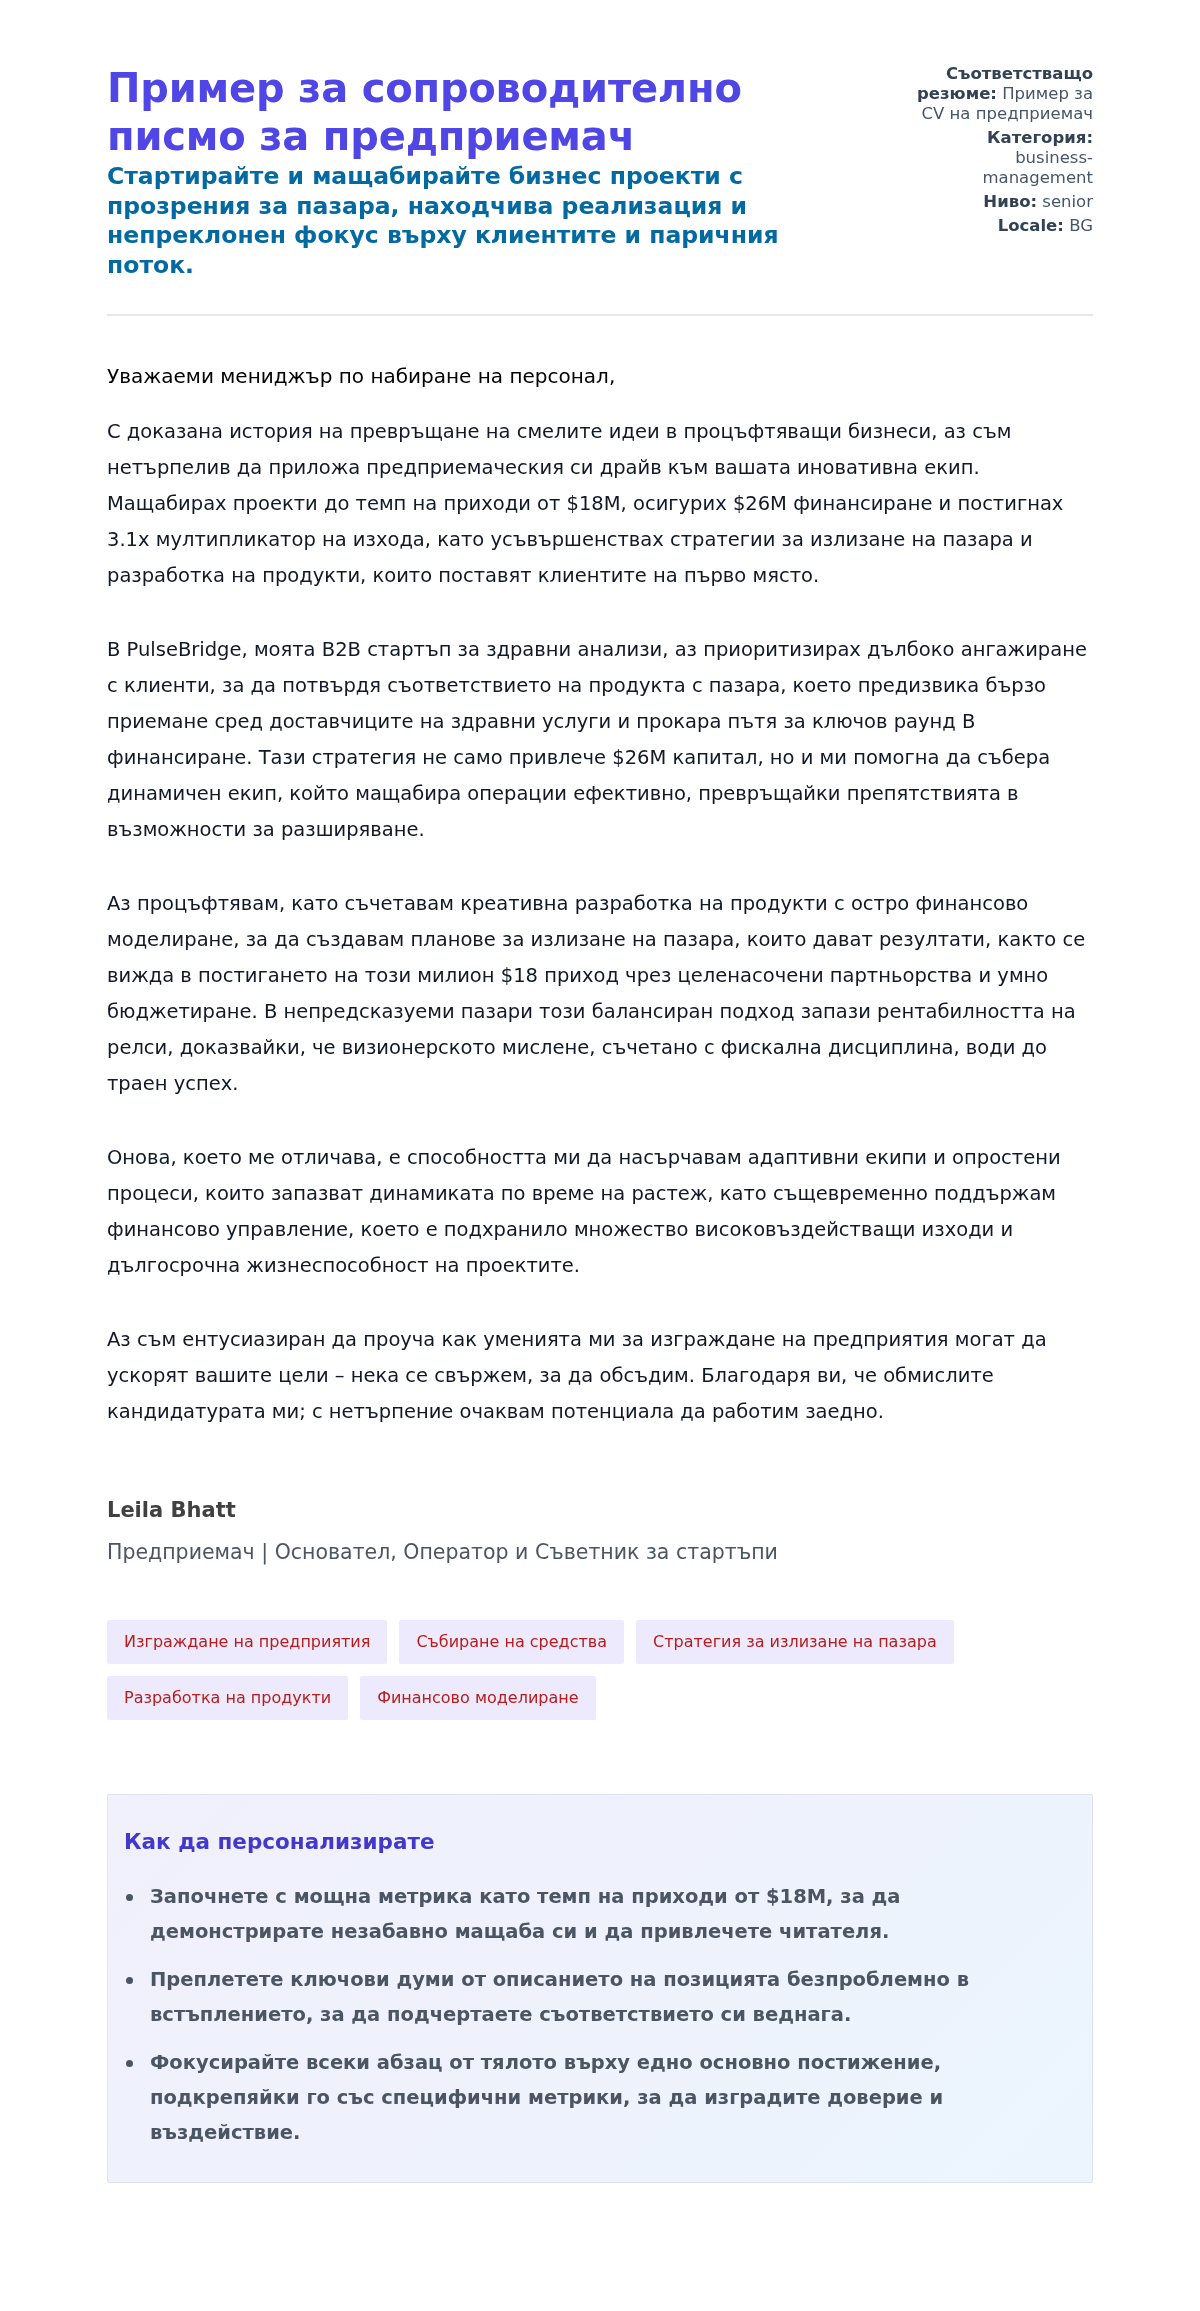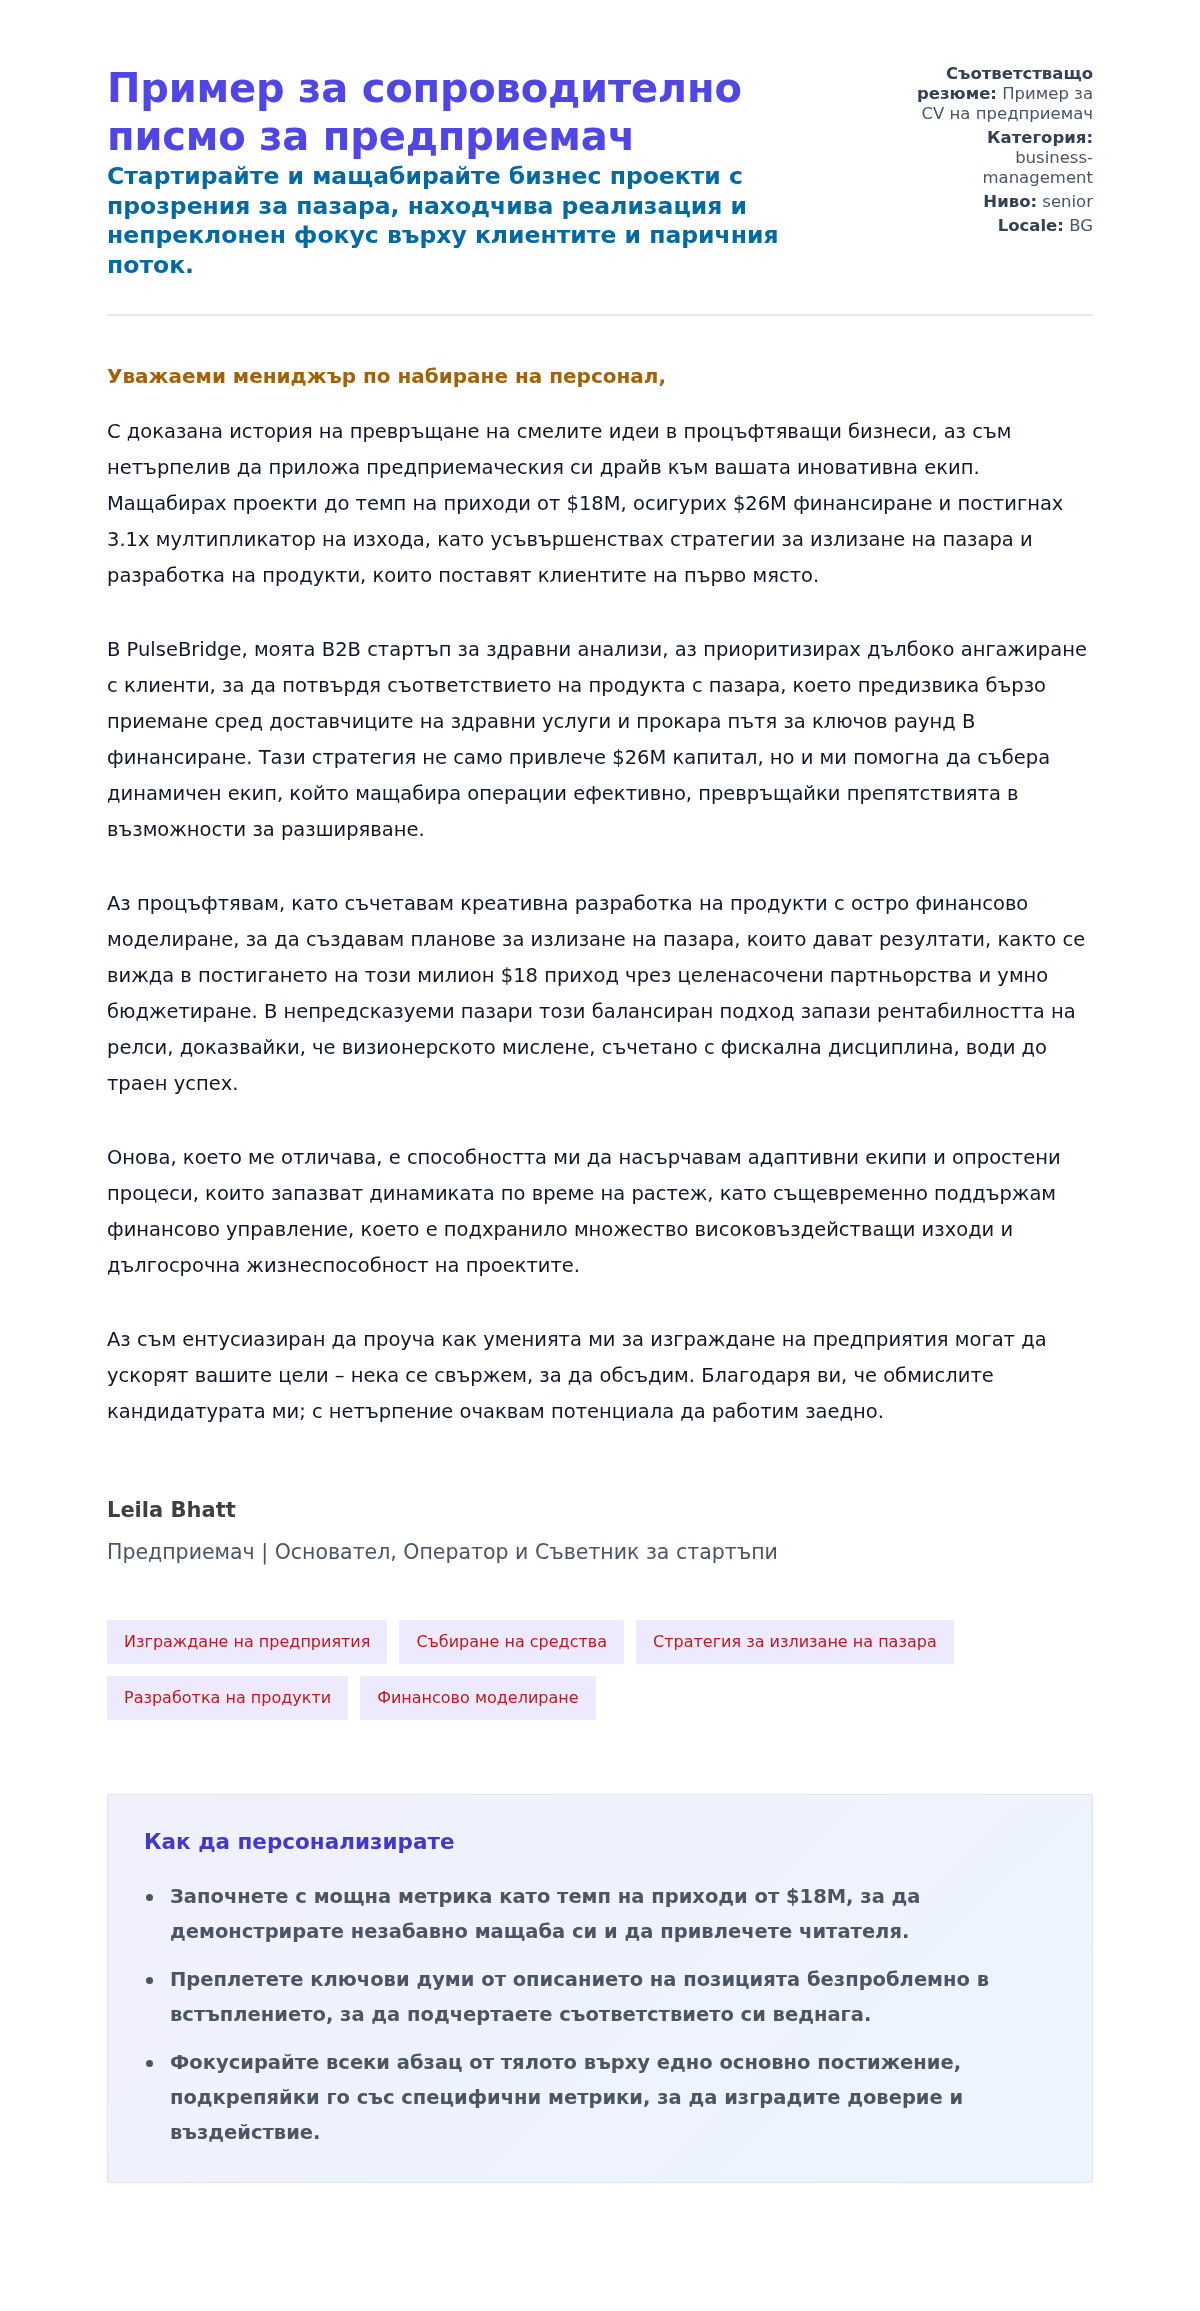--- a/index.html
+++ b/index.html
@@ -40,22 +40,22 @@
       text-align: right;
       font-size: 16.5px;
       line-height: 20px;
       color: #475569;
     }
     .meta-item { margin-bottom: 4px; }
     .meta-key { font-weight: bold; color: #334155; }
     .salutation {
       margin-top: 46px;
       font-size: 20px;
-      font-weight: bold;
-      color: #a16207;
+      font-weight: normal;
+      color: #000000;
       line-height: 28px;
     }
     .body { margin-top: 24px; }
     .para {
       font-size: 19.5px;
       line-height: 36px;
       color: #111827;
       margin-bottom: 38px;
     }
     .signature { margin-top: 66px; }
@@ -85,21 +85,21 @@
       font-size: 16px;
       line-height: 20px;
       padding: 12px 17px;
       border-radius: 2px;
       cursor: pointer;
     }
     .card {
       margin-top: 74px;
       border: 1px solid #dde3f0;
       background: linear-gradient(135deg, #f1f0fd 0%, #eef2fc 50%, #ecf5fe 100%);
-      padding: 32px 28px 32px 36px;
+      padding: 32px 28px 32px 16px;
       border-radius: 2px;
     }
     .card-title {
       font-size: 21.5px;
       font-weight: bold;
       color: #4338ca;
       line-height: 30px;
     }
     .card-list {
       margin-top: 22px;

